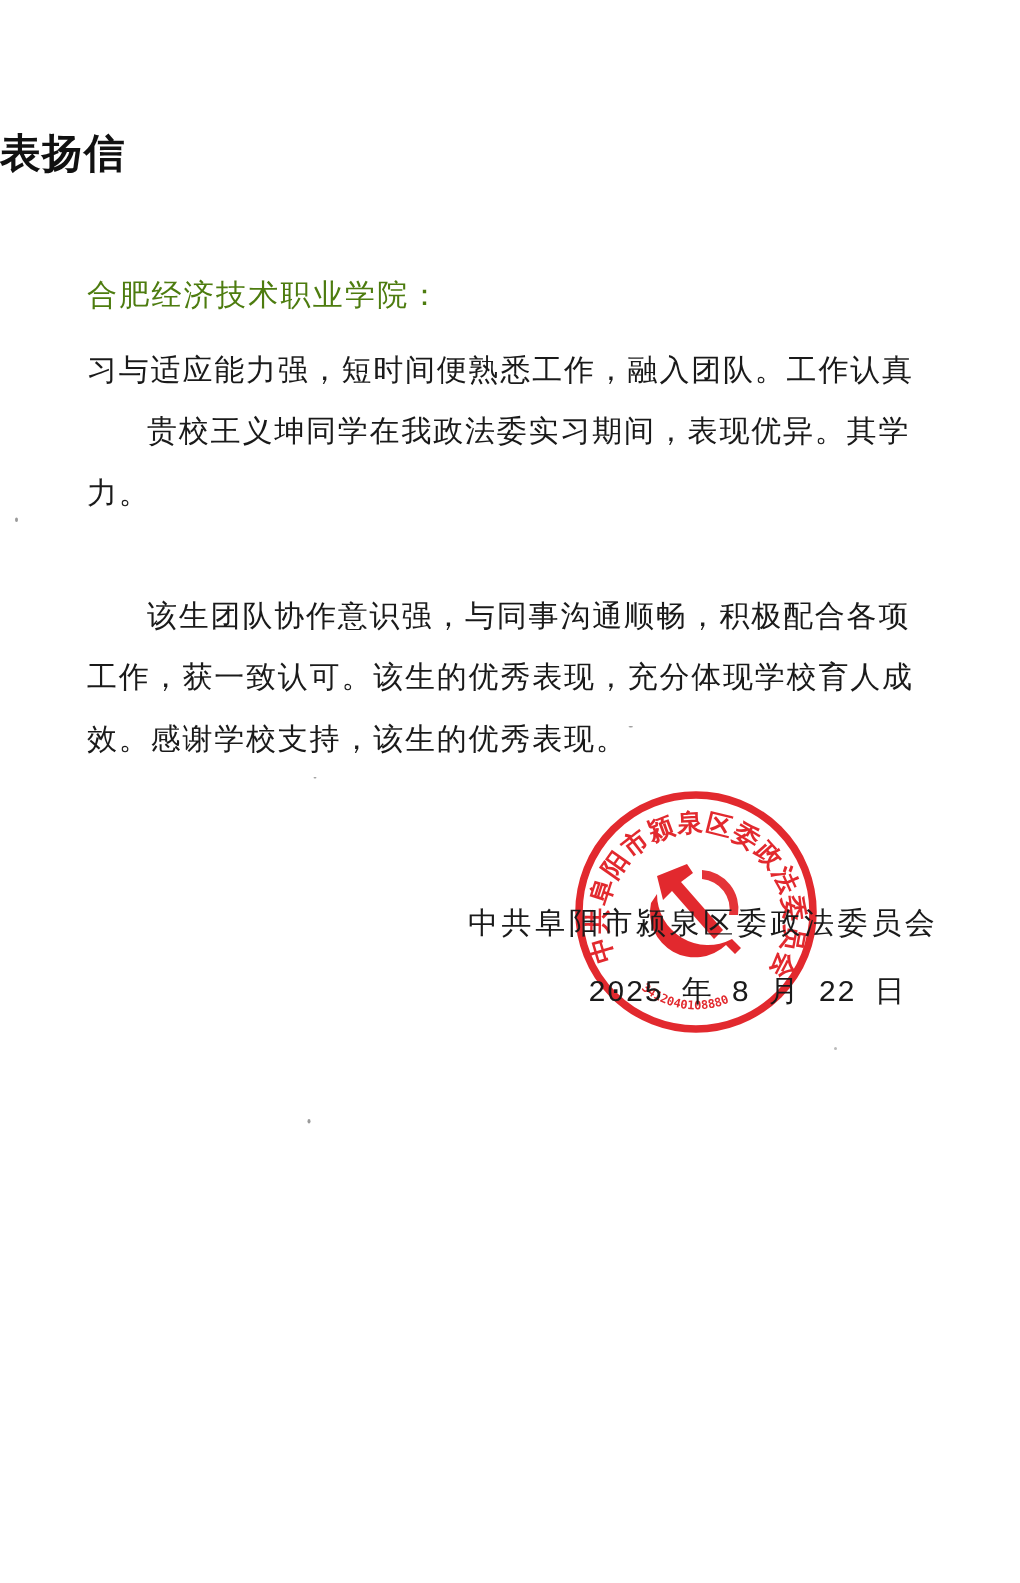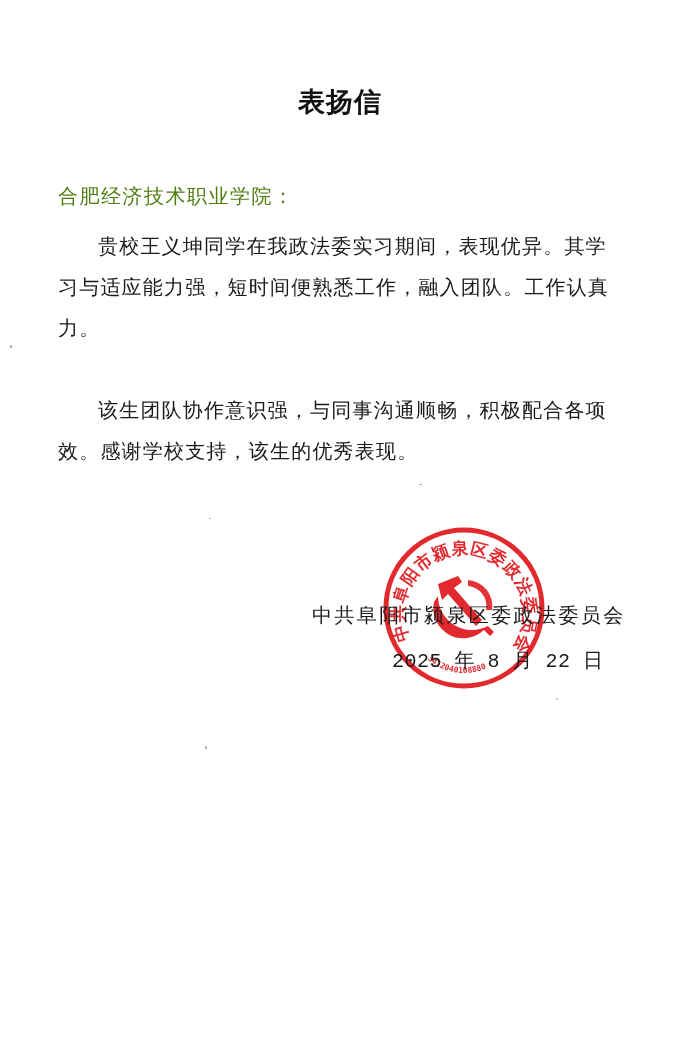--- a/index.html
+++ b/index.html
@@ -20,21 +20,21 @@
       left: 0; top: 0;
       width: 680px;
       height: 1055px;
       background: #ffffff;
     }
     .title {
       position: absolute;
       left: 0;
       width: 680px;
       top: 84px;
-      text-align: center;
+      text-align: left;
       font-family: "DejaVu Sans", "Liberation Sans", sans-serif;
       font-weight: bold;
       font-size: 27px;
       letter-spacing: 1px;
       color: #111111;
     }
     .salutation {
       position: absolute;
       left: 58px;
       top: 183px;
@@ -99,27 +99,28 @@
 </head>
 <body>
 
 <div class="page">
 
   <div class="title">表扬信</div>
 
   <div class="salutation">合肥经济技术职业学院：</div>
 
   <div class="body-text para-1">
+    <span class="line">习与适应能力强，短时间便熟悉工作，融入团队。工作认真</span>
     <span class="line indent">贵校王义坤同学在我政法委实习期间，表现优异。其学</span>
-    <span class="line">习与适应能力强，短时间便熟悉工作，融入团队。工作认真</span>
     <span class="line">力。</span>
   </div>
 
   <div class="body-text para-2">
     <span class="line indent">该生团队协作意识强，与同事沟通顺畅，积极配合各项</span>
+    <span class="line">工作，获一致认可。该生的优秀表现，充分体现学校育人成</span>
     <span class="line">效。感谢学校支持，该生的优秀表现。</span>
   </div>
 
   <svg class="seal" viewBox="0 0 164 164" xmlns="http://www.w3.org/2000/svg">
     <defs>
       <path id="ringPath" d="M 30 118 A 60 60 0 1 1 134 118" fill="none"></path>
       <path id="bottomPath" d="M 40 128 A 56 56 0 0 0 124 128" fill="none"></path>
     </defs>
     <circle cx="82" cy="82" r="78" fill="none" stroke="#e0181e" stroke-width="5"></circle>
     <text fill="#e0181e" font-size="17" font-weight="bold" font-family="DejaVu Sans, sans-serif" letter-spacing="1">

